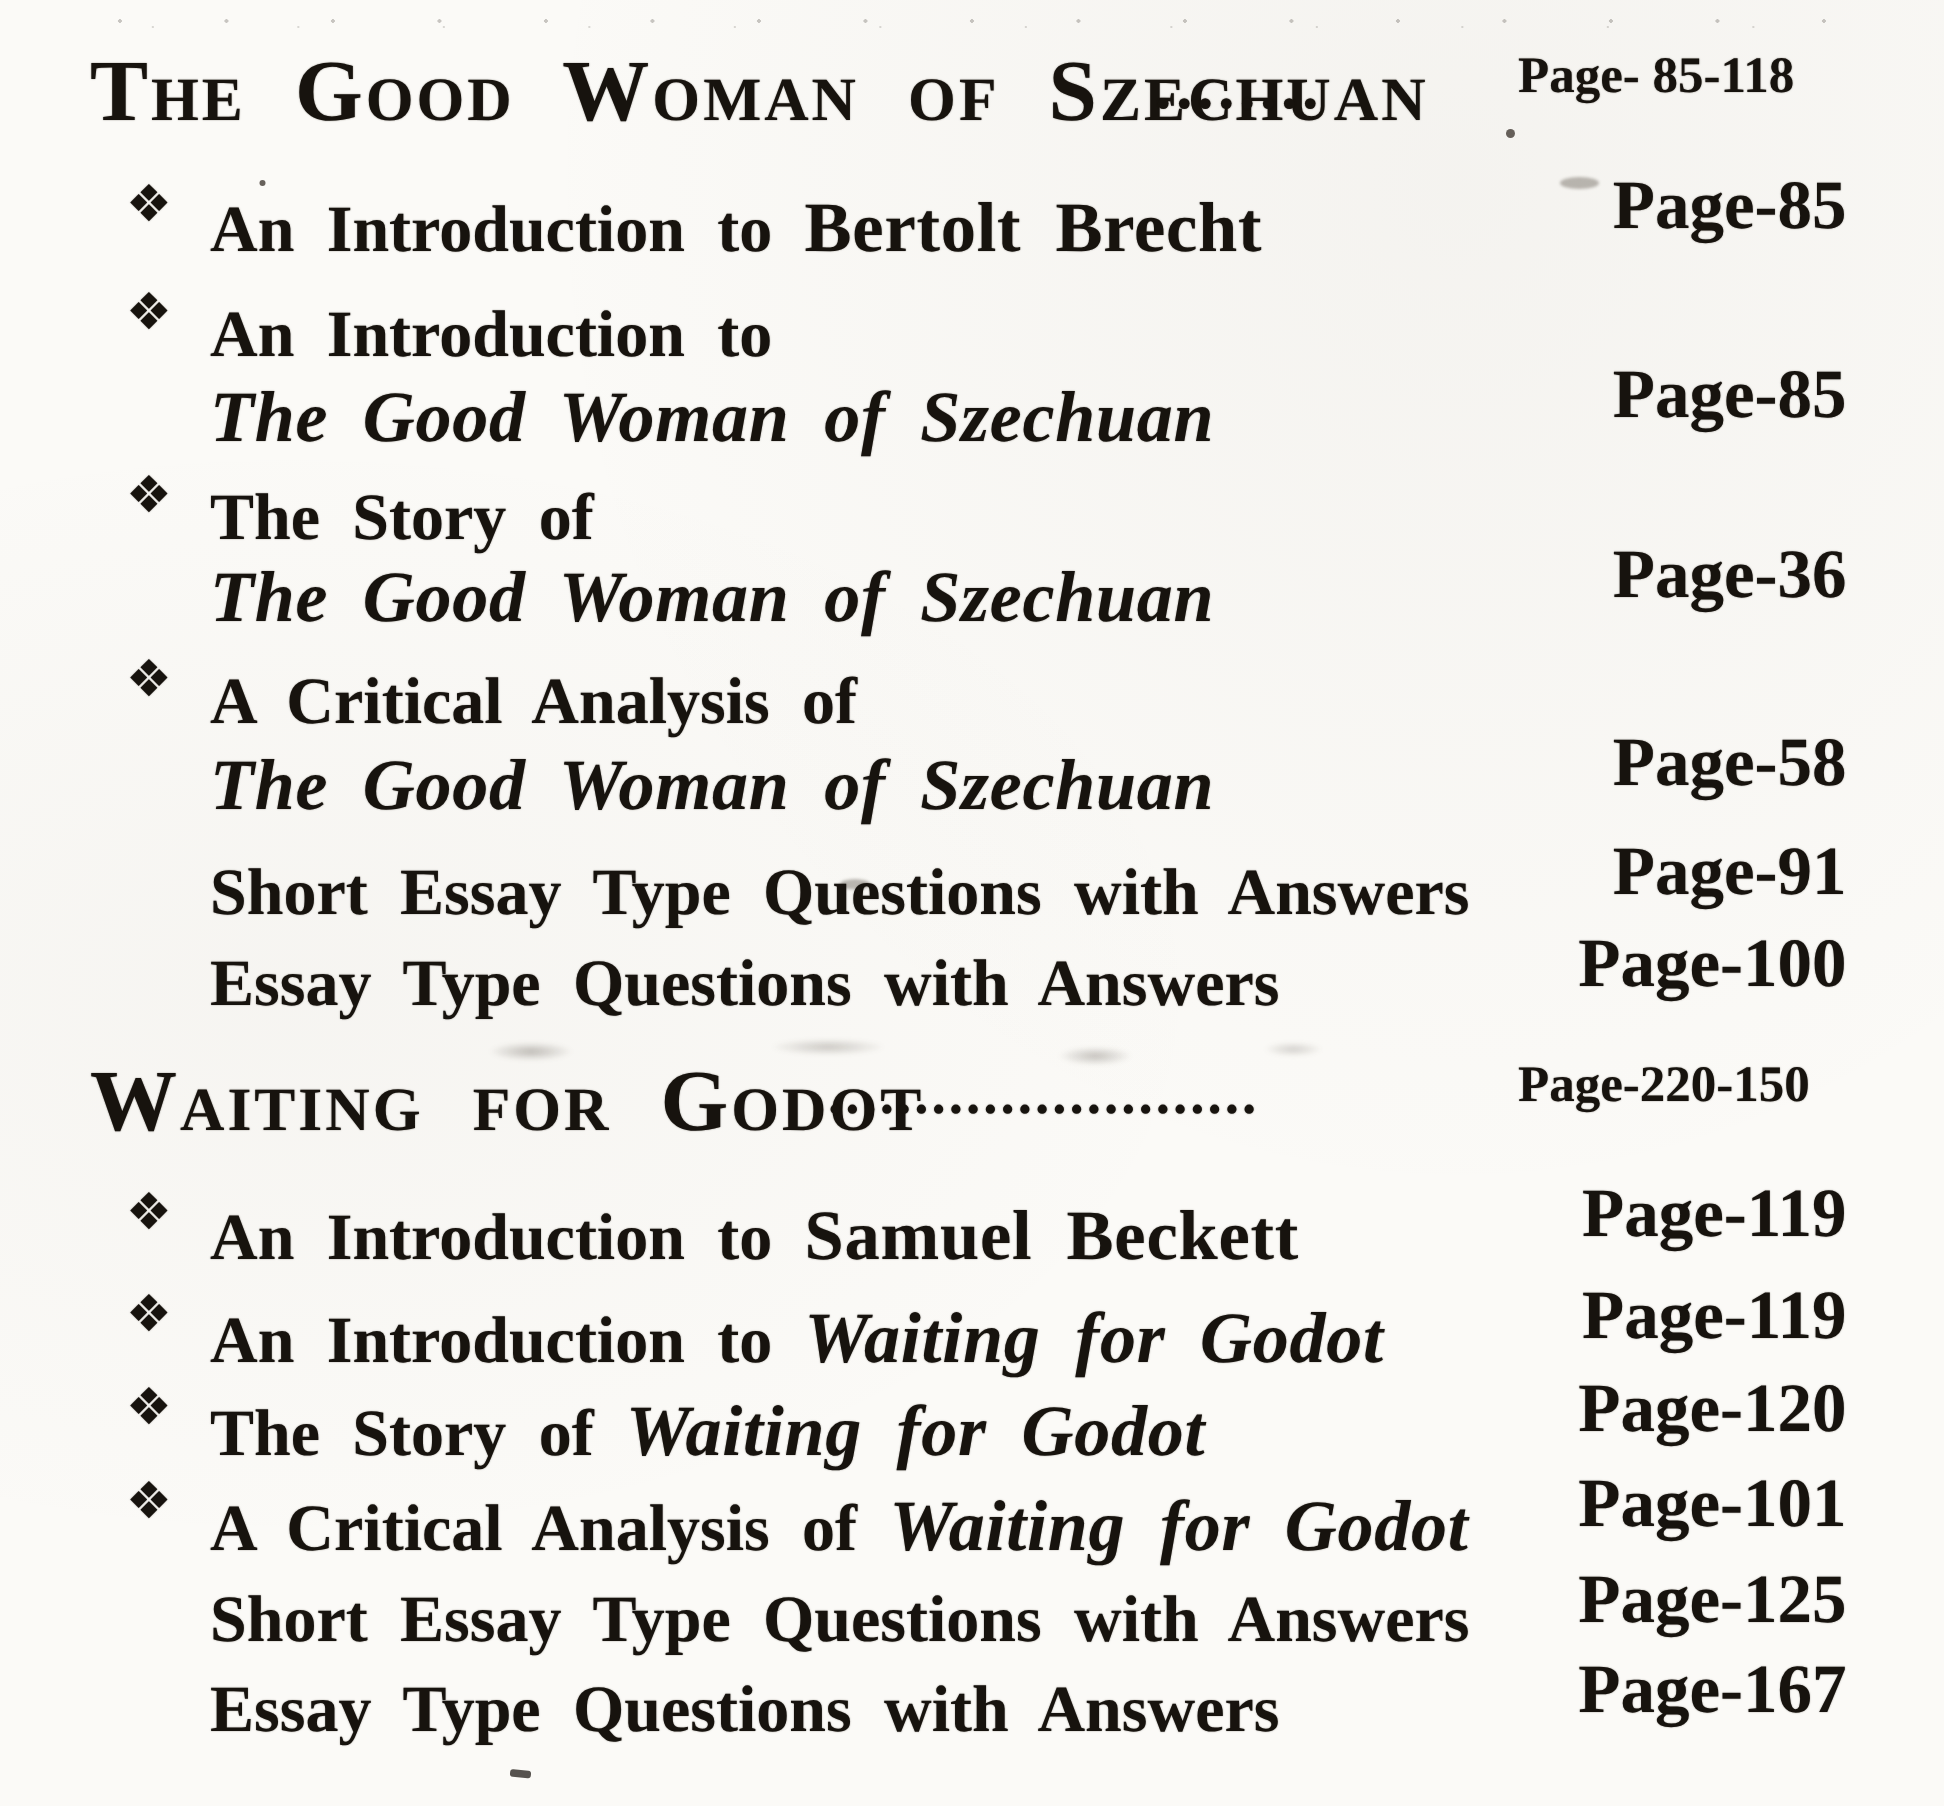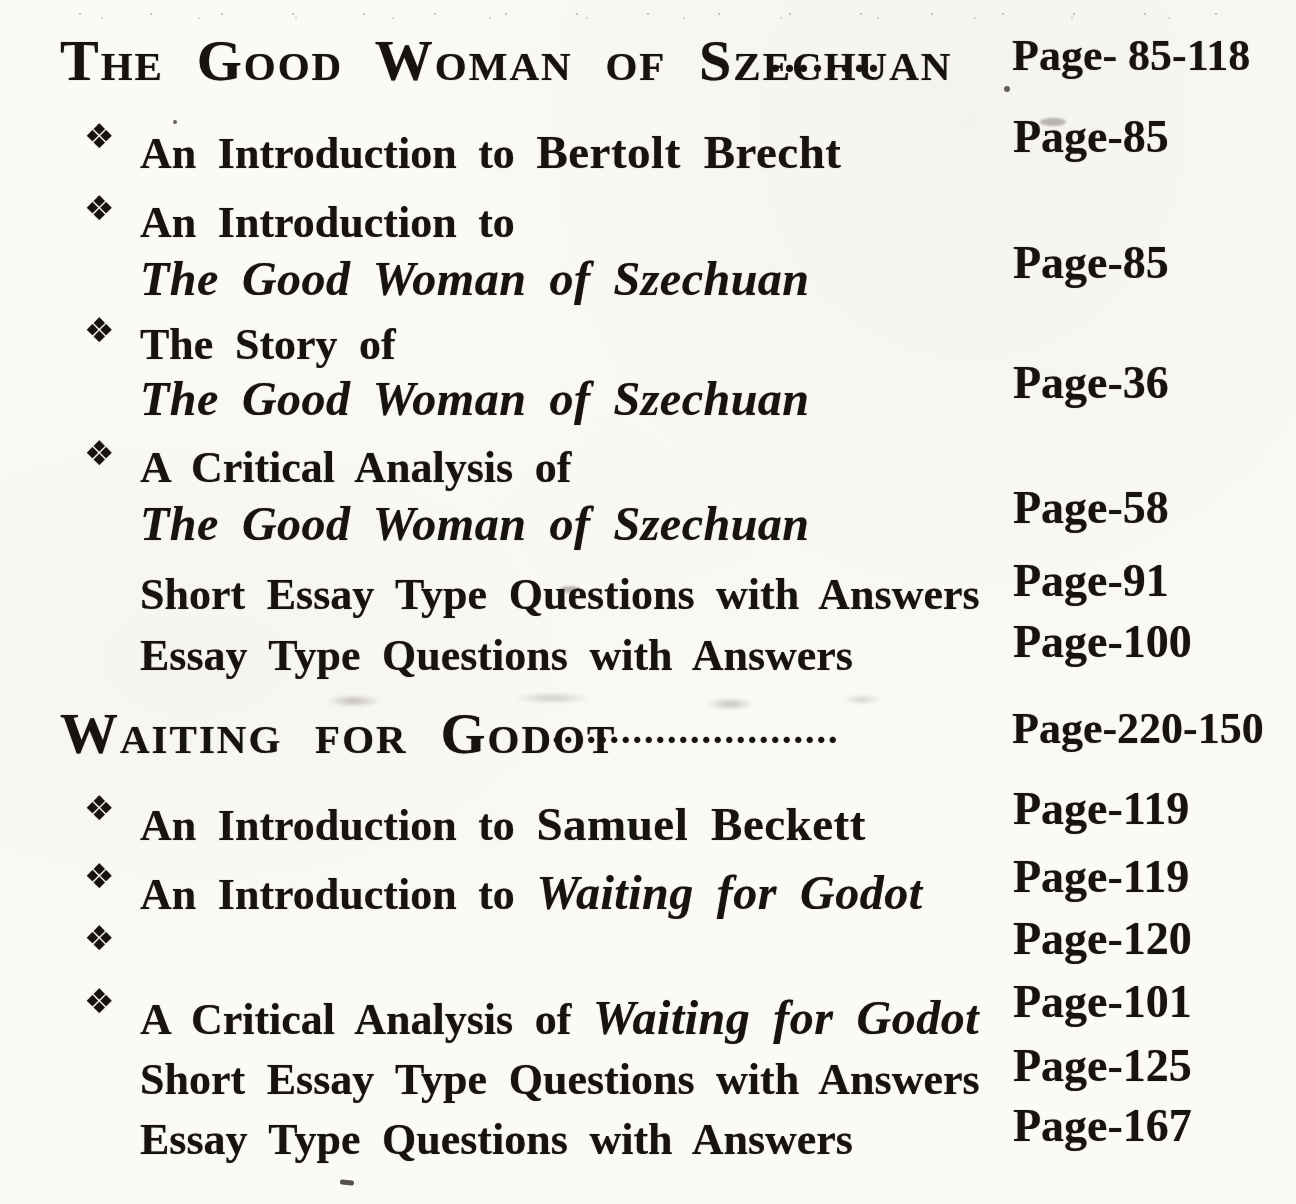--- a/index.html
+++ b/index.html
@@ -35,40 +35,40 @@
   }
   .dotted-leader{
     position:absolute;top:0;
     font-size:44px;font-weight:900;line-height:1.18;
     letter-spacing:3px;
     text-shadow:0 0 1px rgba(25,18,10,.5);
   }
   .leader-small{font-size:38px;letter-spacing:2px;line-height:1.35;}
   .page-range{
     position:absolute;left:1012px;top:2px;
-    font-size:44px;font-weight:700;line-height:1;
+    font-size:34px;font-weight:700;line-height:1;
     text-shadow:0 0 1px rgba(25,18,10,.55);
   }
   .bullet{
     position:absolute;left:84px;top:6px;
     font-family:"DejaVu Sans", sans-serif;
     font-size:34px;line-height:1;
     text-shadow:0 0 1px rgba(25,18,10,.5);
   }
   .entry-text{
     position:absolute;left:140px;top:16px;
     font-size:44px;font-weight:700;line-height:1;
     word-spacing:.24em;
     text-shadow:0 0 1px rgba(25,18,10,.5);
   }
   .seg-name{font-size:47px;letter-spacing:.5px;}
   .seg-italic{font-style:italic;font-size:48px;font-weight:600;letter-spacing:.5px;}
   .page-cell{
     position:absolute;left:1013px;top:1px;width:218px;
-    display:flex;justify-content:flex-start;align-items:baseline;
+    display:flex;justify-content:flex-end;align-items:baseline;
     font-size:46px;font-weight:700;line-height:1;
     text-shadow:0 0 1px rgba(25,18,10,.5);
   }
   
   .noise-band{
     position:absolute;left:72px;top:8px;width:1150px;height:14px;
     background-image:
       radial-gradient(circle 2px at 8px 6px,  rgba(45,38,30,.45) 55%, transparent 60%),
       radial-gradient(circle 1.5px at 30px 10px, rgba(45,38,30,.3) 55%, transparent 60%),
       radial-gradient(circle 1.5px at 55px 4px,  rgba(45,38,30,.35) 55%, transparent 60%);
@@ -187,20 +187,21 @@
         <span class="bullet">❖</span>
         <span class="entry-text"><span class="seg-roman">An Introduction to </span><span class="seg-italic">Waiting for Godot</span></span>
         <div class="page-cell">
           <span>Page</span>
           <span>-</span>
           <span>119</span>
         </div>
       </div>
       <div class="toc-line" style="top: 915px;">
         <span class="bullet">❖</span>
+        <span class="entry-text"><span class="seg-roman">The Story of </span><span class="seg-italic">Waiting for Godot</span></span>
         <div class="page-cell">
           <span>Page</span>
           <span>-</span>
           <span>120</span>
         </div>
       </div>
       <div class="toc-line" style="top: 978px;">
         <span class="bullet">❖</span>
         <span class="entry-text"><span class="seg-roman">A Critical Analysis of </span><span class="seg-italic">Waiting for Godot</span></span>
         <div class="page-cell">

